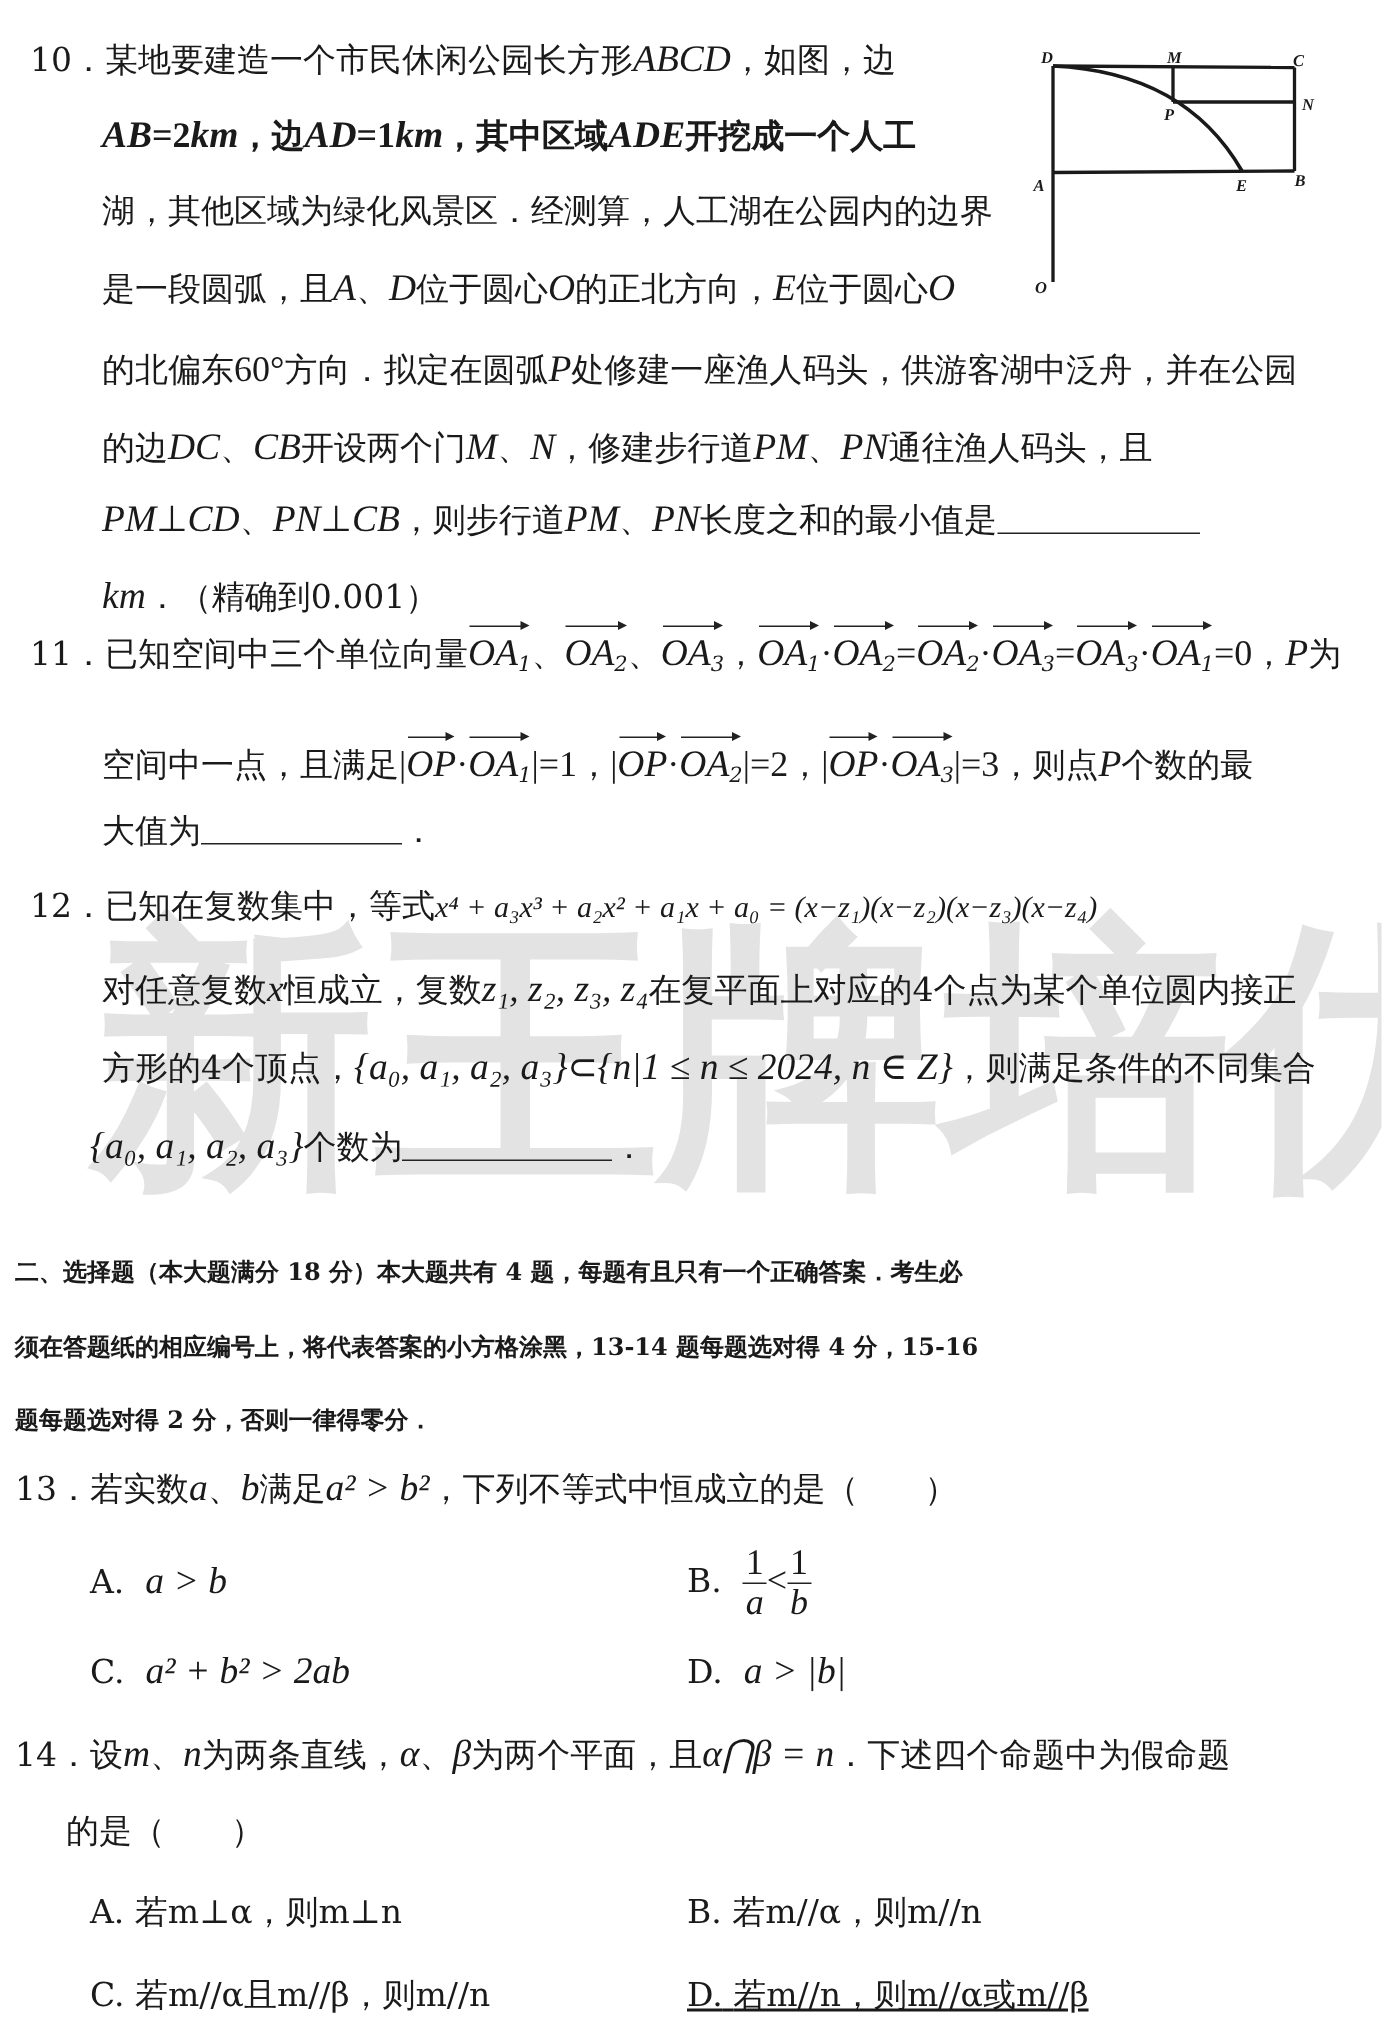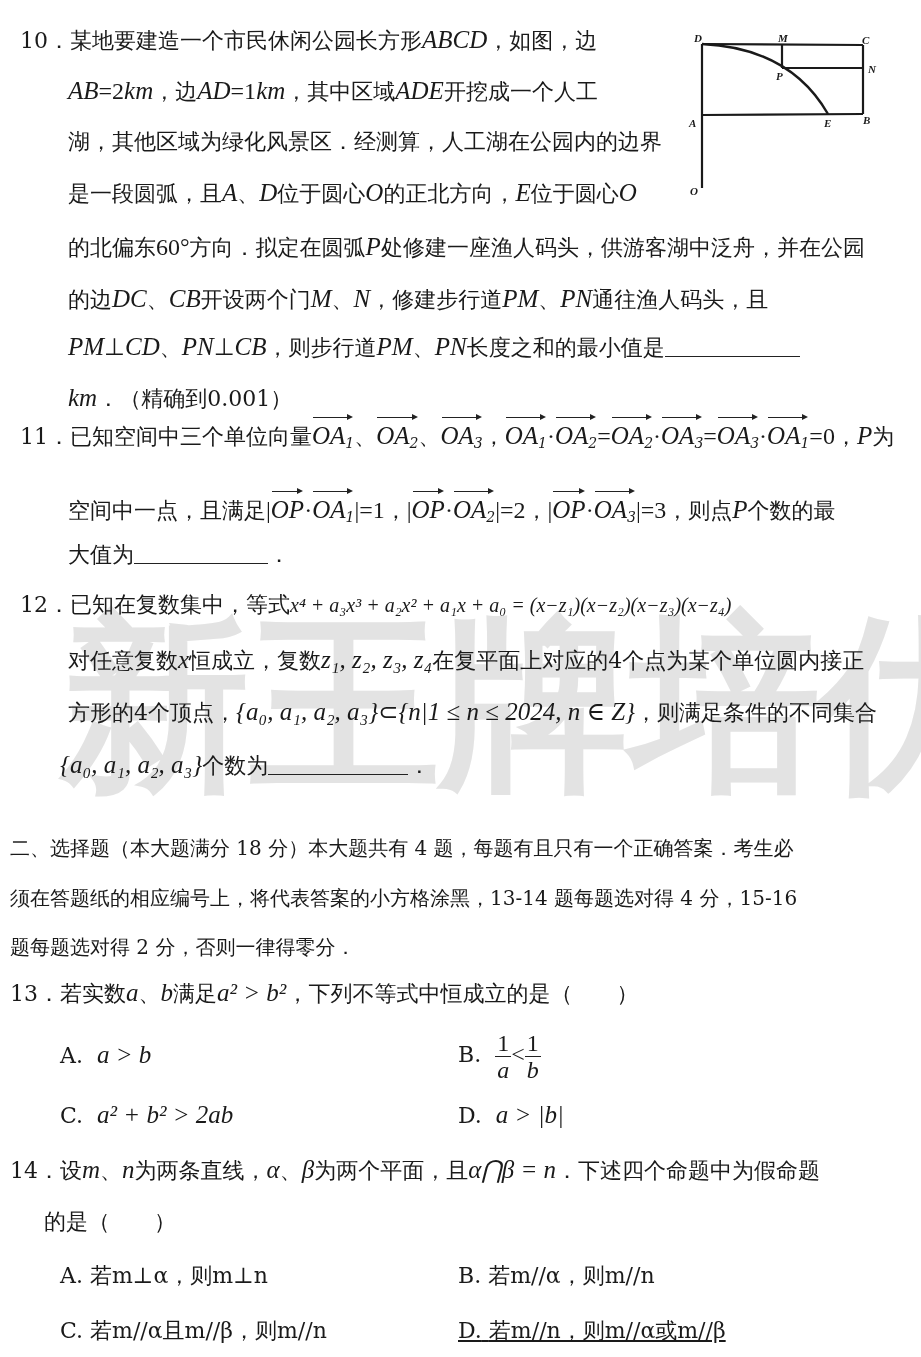--- a/index.html
+++ b/index.html
@@ -25,42 +25,42 @@
   sub { font-size: 14px; vertical-align: -4px; line-height: 0; font-style: italic; }
   .blank { display: inline-block; border-bottom: 1.5px solid #222; height: 22px; vertical-align: -2px; }
   .vec { display: inline-block; position: relative; padding-top: 6px; }
   .vec::before {
     content: ""; position: absolute; left: 1px; right: 3px; top: 2px; border-top: 1.5px solid #222;
   }
   .vec::after {
     content: ""; position: absolute; right: 1px; top: -1px; width: 0; height: 0;
     border-left: 6px solid #222; border-top: 3.5px solid transparent; border-bottom: 3.5px solid transparent;
   }
-  .bold { font-weight: normal; font-family: "DejaVu Serif", serif; font-size: 20px; }
+  .bold { font-weight: bold; font-family: "DejaVu Serif", serif; font-size: 16px; }
   .frac { display: inline-flex; flex-direction: column; align-items: center; vertical-align: middle; font-family: "Liberation Serif", serif; }
   .frac .t { font-size: 24px; line-height: 26px; border-bottom: 1.5px solid #222; padding: 0 2px; }
   .frac .b { font-size: 24px; line-height: 26px; font-style: italic; }
   .diagram { position: absolute; left: 680px; top: 20px; width: 241px; height: 190px; z-index: 1; }
 </style>
 </head>
 <body>
 
 <div class="watermark">
   <span>新</span>
   <span>王</span>
   <span>牌</span>
   <span>培</span>
   <span>优</span>
 </div>
 
 <div>
   <div class="line" style="left:20px; top:25px;">
     <span class="num">10．</span><span>某地要建造一个市民休闲公园长方形</span><i>ABCD</i><span>，如图，边</span>
   </div>
-  <div class="line" style="left:68px; top:76px;">
+  <div class="line" style="left:68px; top:76px;font-weight:bold;">
     <i>AB</i><span class="up">=2</span><i>km</i><span>，边</span><i>AD</i><span class="up">=1</span><i>km</i><span>，其中区域</span><i>ADE</i><span>开挖成一个人工</span>
   </div>
   <div class="line" style="left:68px; top:127px;">湖，其他区域为绿化风景区．经测算，人工湖在公园内的边界</div>
   <div class="line" style="left:68px; top:178px;">
     <span>是一段圆弧，且</span><i>A</i><span>、</span><i>D</i><span>位于圆心</span><i>O</i><span>的正北方向，</span><i>E</i><span>位于圆心</span><i>O</i>
   </div>
   <div class="line" style="left:68px; top:232px;">
     <span>的北偏东</span><span class="up">60°</span><span>方向．拟定在圆弧</span><i>P</i><span>处修建一座渔人码头，供游客湖中泛舟，并在公园</span>
   </div>
   <div class="line" style="left:68px; top:284px;">

